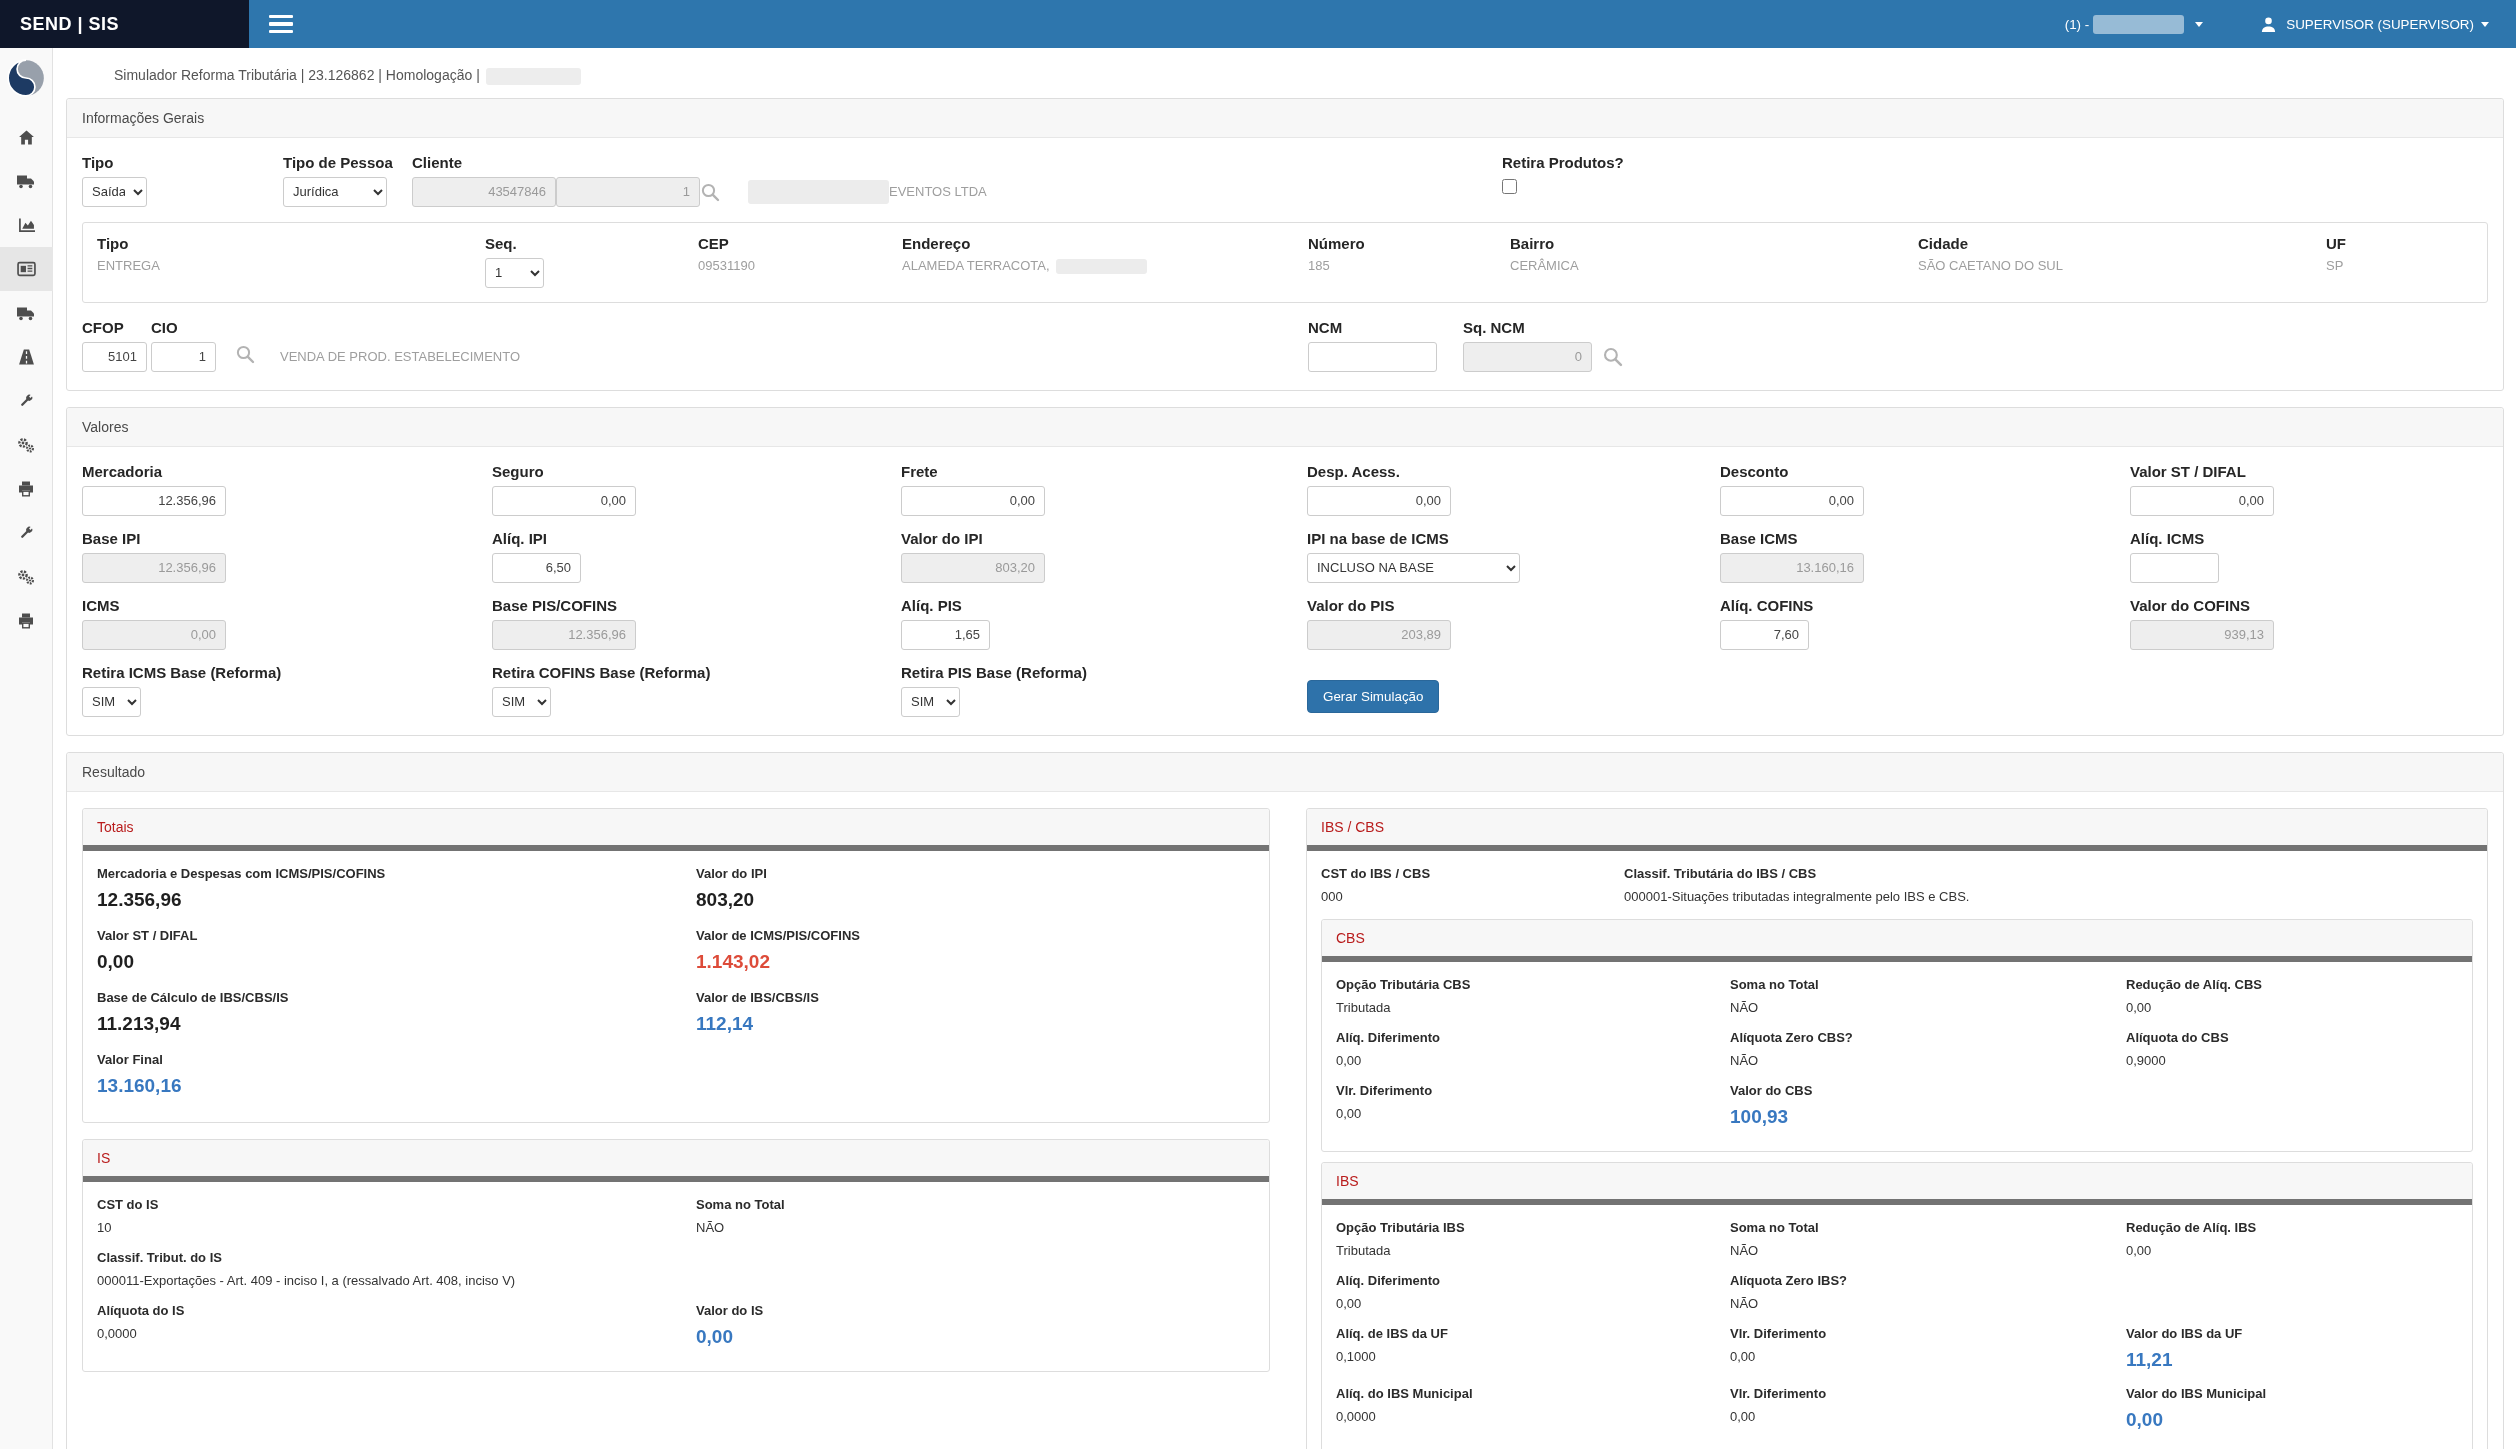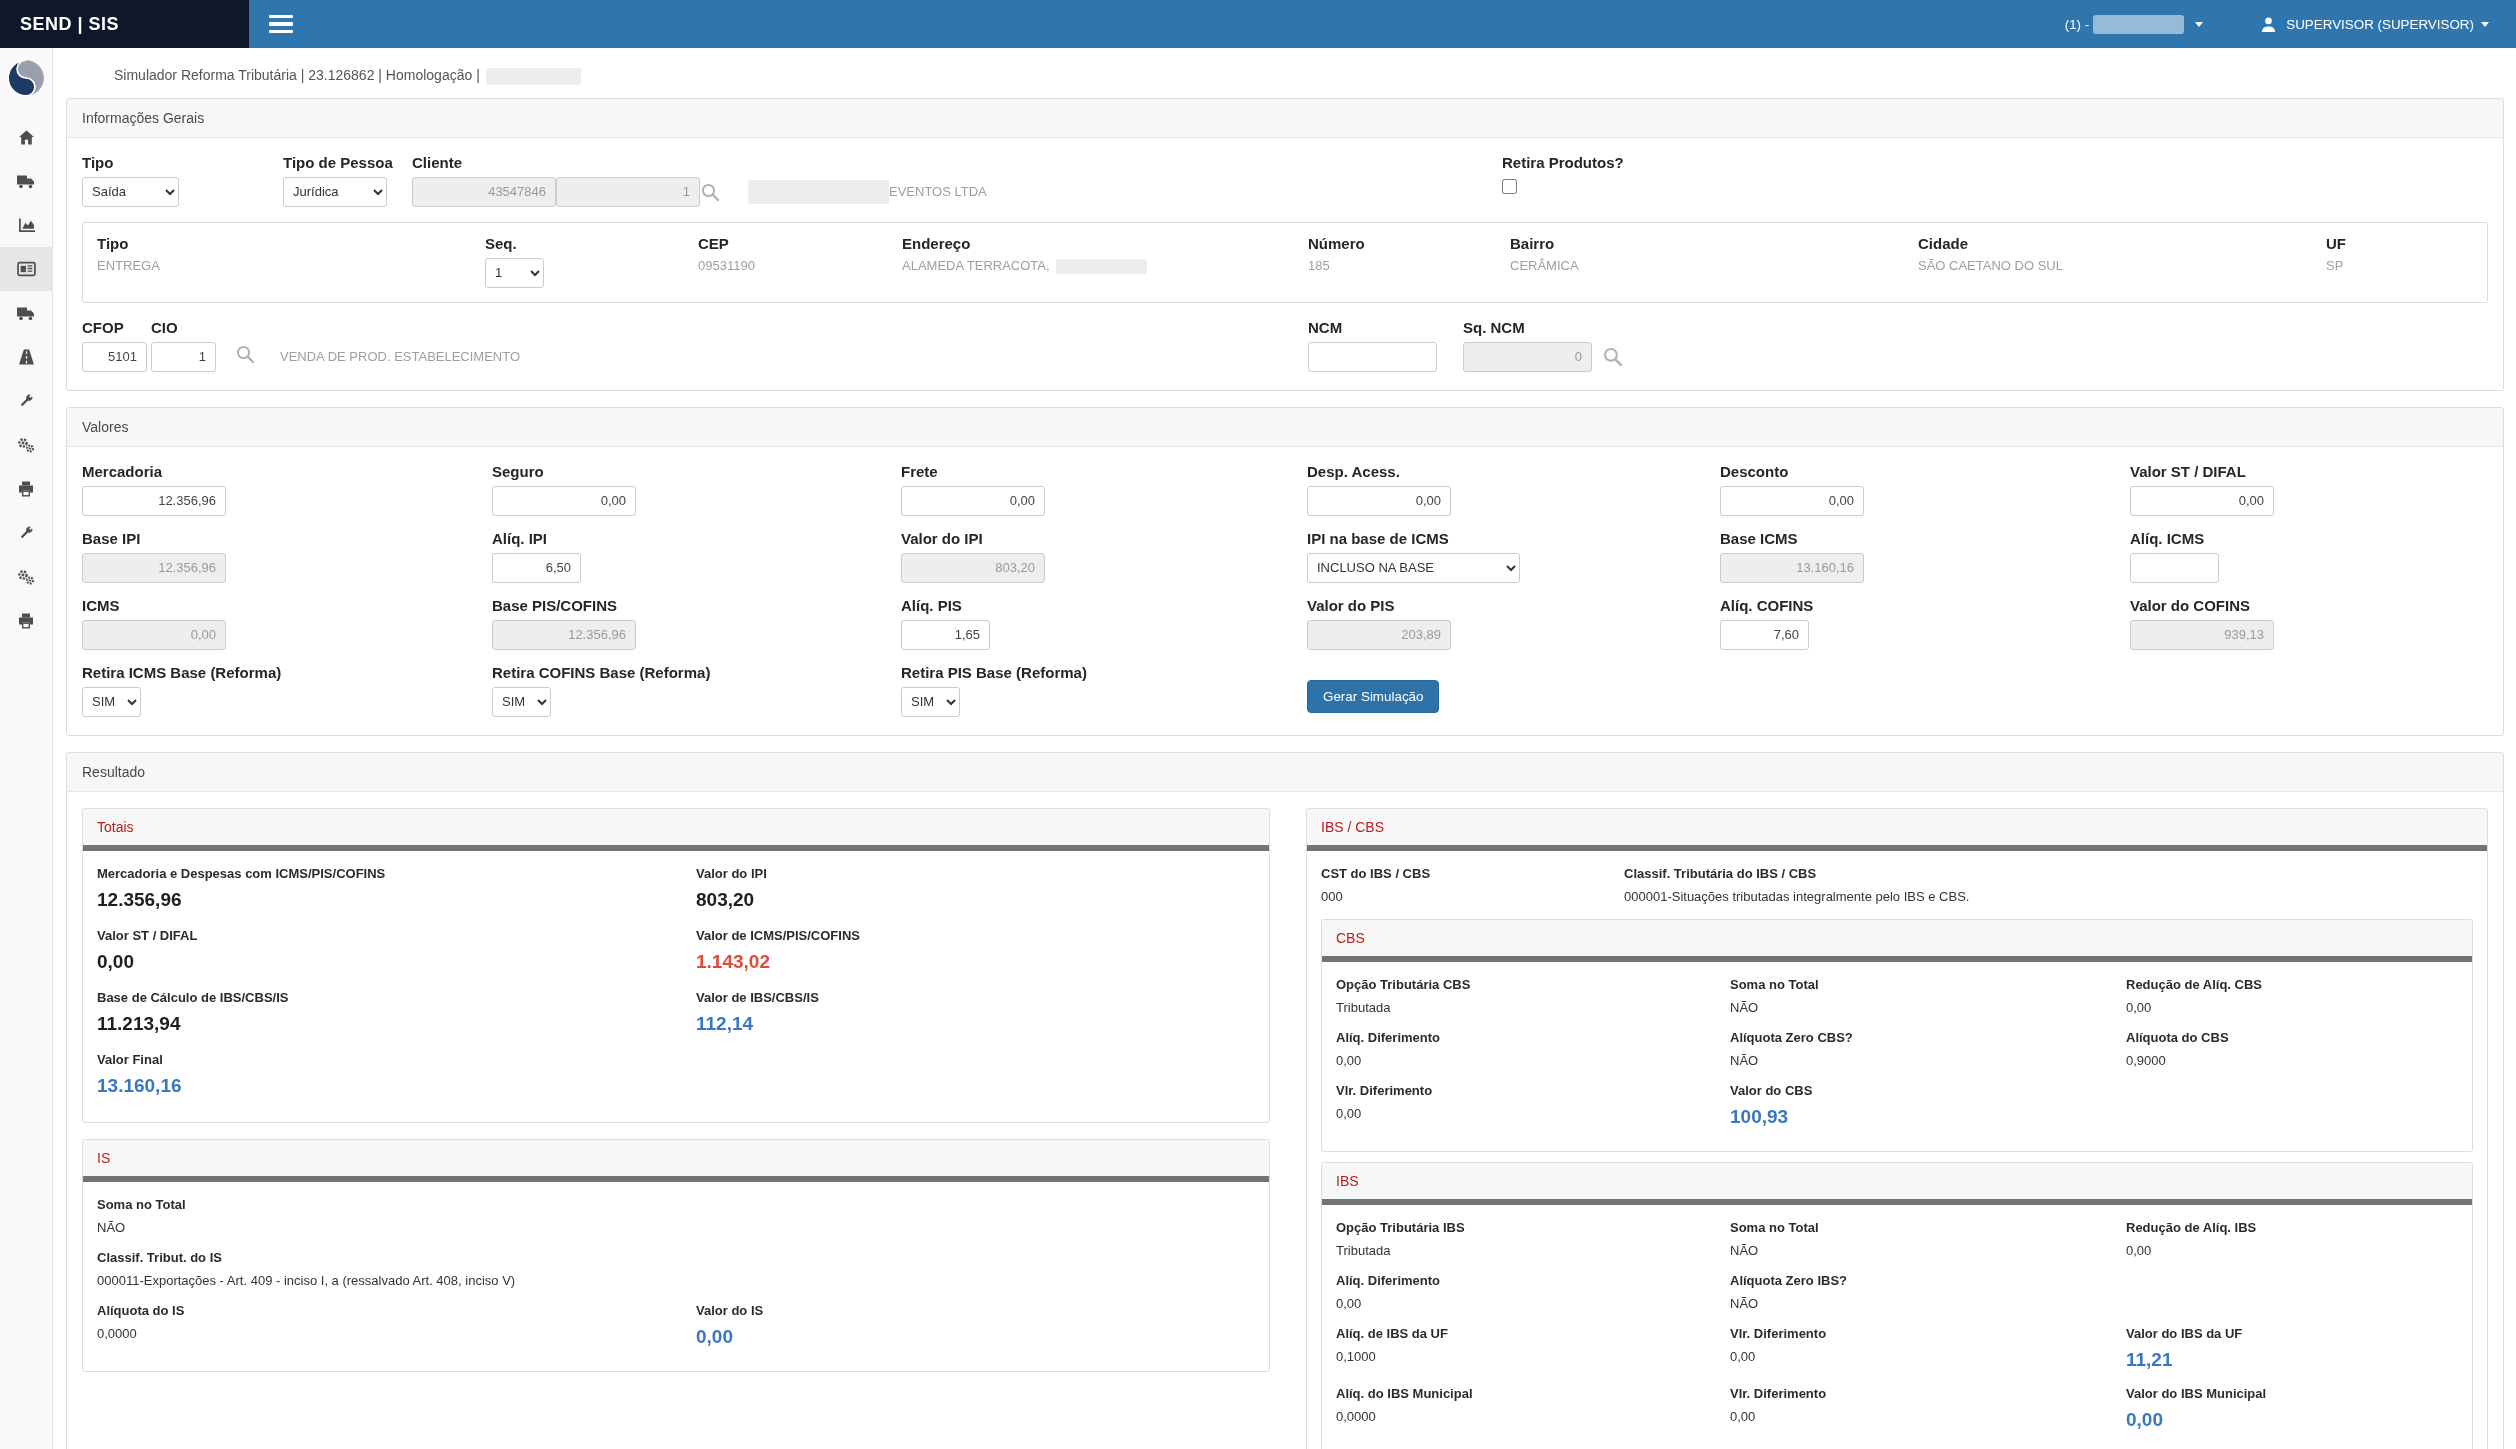--- a/index.html
+++ b/index.html
@@ -39,21 +39,21 @@
   .subpanel{border:1px solid #ddd;border-radius:3px;background:#fff}
   .subpanel .hd{background:#f7f7f7;border-bottom:6px solid #737373;padding:10px 14px;font-size:14px;color:#b91c1c;border-radius:3px 3px 0 0}
   .subpanel .bd{padding:15px 14px 8px 14px}
 
   
   .lbl{font-weight:bold;font-size:15px;color:#262626;margin-bottom:6px;white-space:nowrap}
   .tb{height:30px;border:1px solid #ccc;border-radius:3px;font-family:"Liberation Sans",sans-serif;font-size:13px;
       color:#444;padding:4px 9px;text-align:right;background:#fff}
   .tb:disabled{background:#eee;color:#9a9a9a}
   select.tb{text-align:left;padding:4px 5px;color:#333}
-  .w60{width:59px}.w66{width:65px}.w80{width:97px}.w90{width:89px}.w105{width:104px}
+  .w60{width:59px}.w66{width:65px}.w80{width:65px}.w90{width:89px}.w105{width:104px}
   .w130{width:129px}.w145{width:144px}.w155{width:153px}.w215{width:213px}
   .muted{color:#9e9e9e;font-size:13px}
   .inline{display:flex;align-items:center;}
   .search-btn{background:none;border:0;cursor:pointer;padding:0;display:flex;align-items:center}
   .cb{width:15px;height:15px;margin-top:2px;cursor:pointer}
   .redact-mid{display:inline-block;width:141px;height:24px;background:#ececec;border-radius:3px}
   .redact-sm{display:inline-block;width:91px;height:15px;background:#ececec;border-radius:3px;vertical-align:middle;margin-left:6px}
 
   .ig-row1{display:grid;grid-template-columns:201px 129px 1090px 1fr;align-items:start}
   .addr-box{border:1px solid #ddd;border-radius:3px;padding:12px 14px 14px 14px;margin:15px 0 16px 0}
@@ -395,20 +395,24 @@
                   </div>
                 </div>
               </div>
             </div>
 
             <div class="subpanel" style="margin-top:16px">
               <div class="hd">IS</div>
               <div class="bd">
                 <div class="grid2">
                   <div class="kv">
+                    <div class="t-lbl">CST do IS</div>
+                    <div class="kv-val">10</div>
+                  </div>
+                  <div class="kv">
                     <div class="t-lbl">Soma no Total</div>
                     <div class="kv-val">NÃO</div>
                   </div>
                   <div class="kv span2">
                     <div class="t-lbl">Classif. Tribut. do IS</div>
                     <div class="kv-val">000011-Exportações - Art. 409 - inciso I, a (ressalvado Art. 408, inciso V)</div>
                   </div>
                   <div class="kv">
                     <div class="t-lbl">Alíquota do IS</div>
                     <div class="kv-val">0,0000</div>

